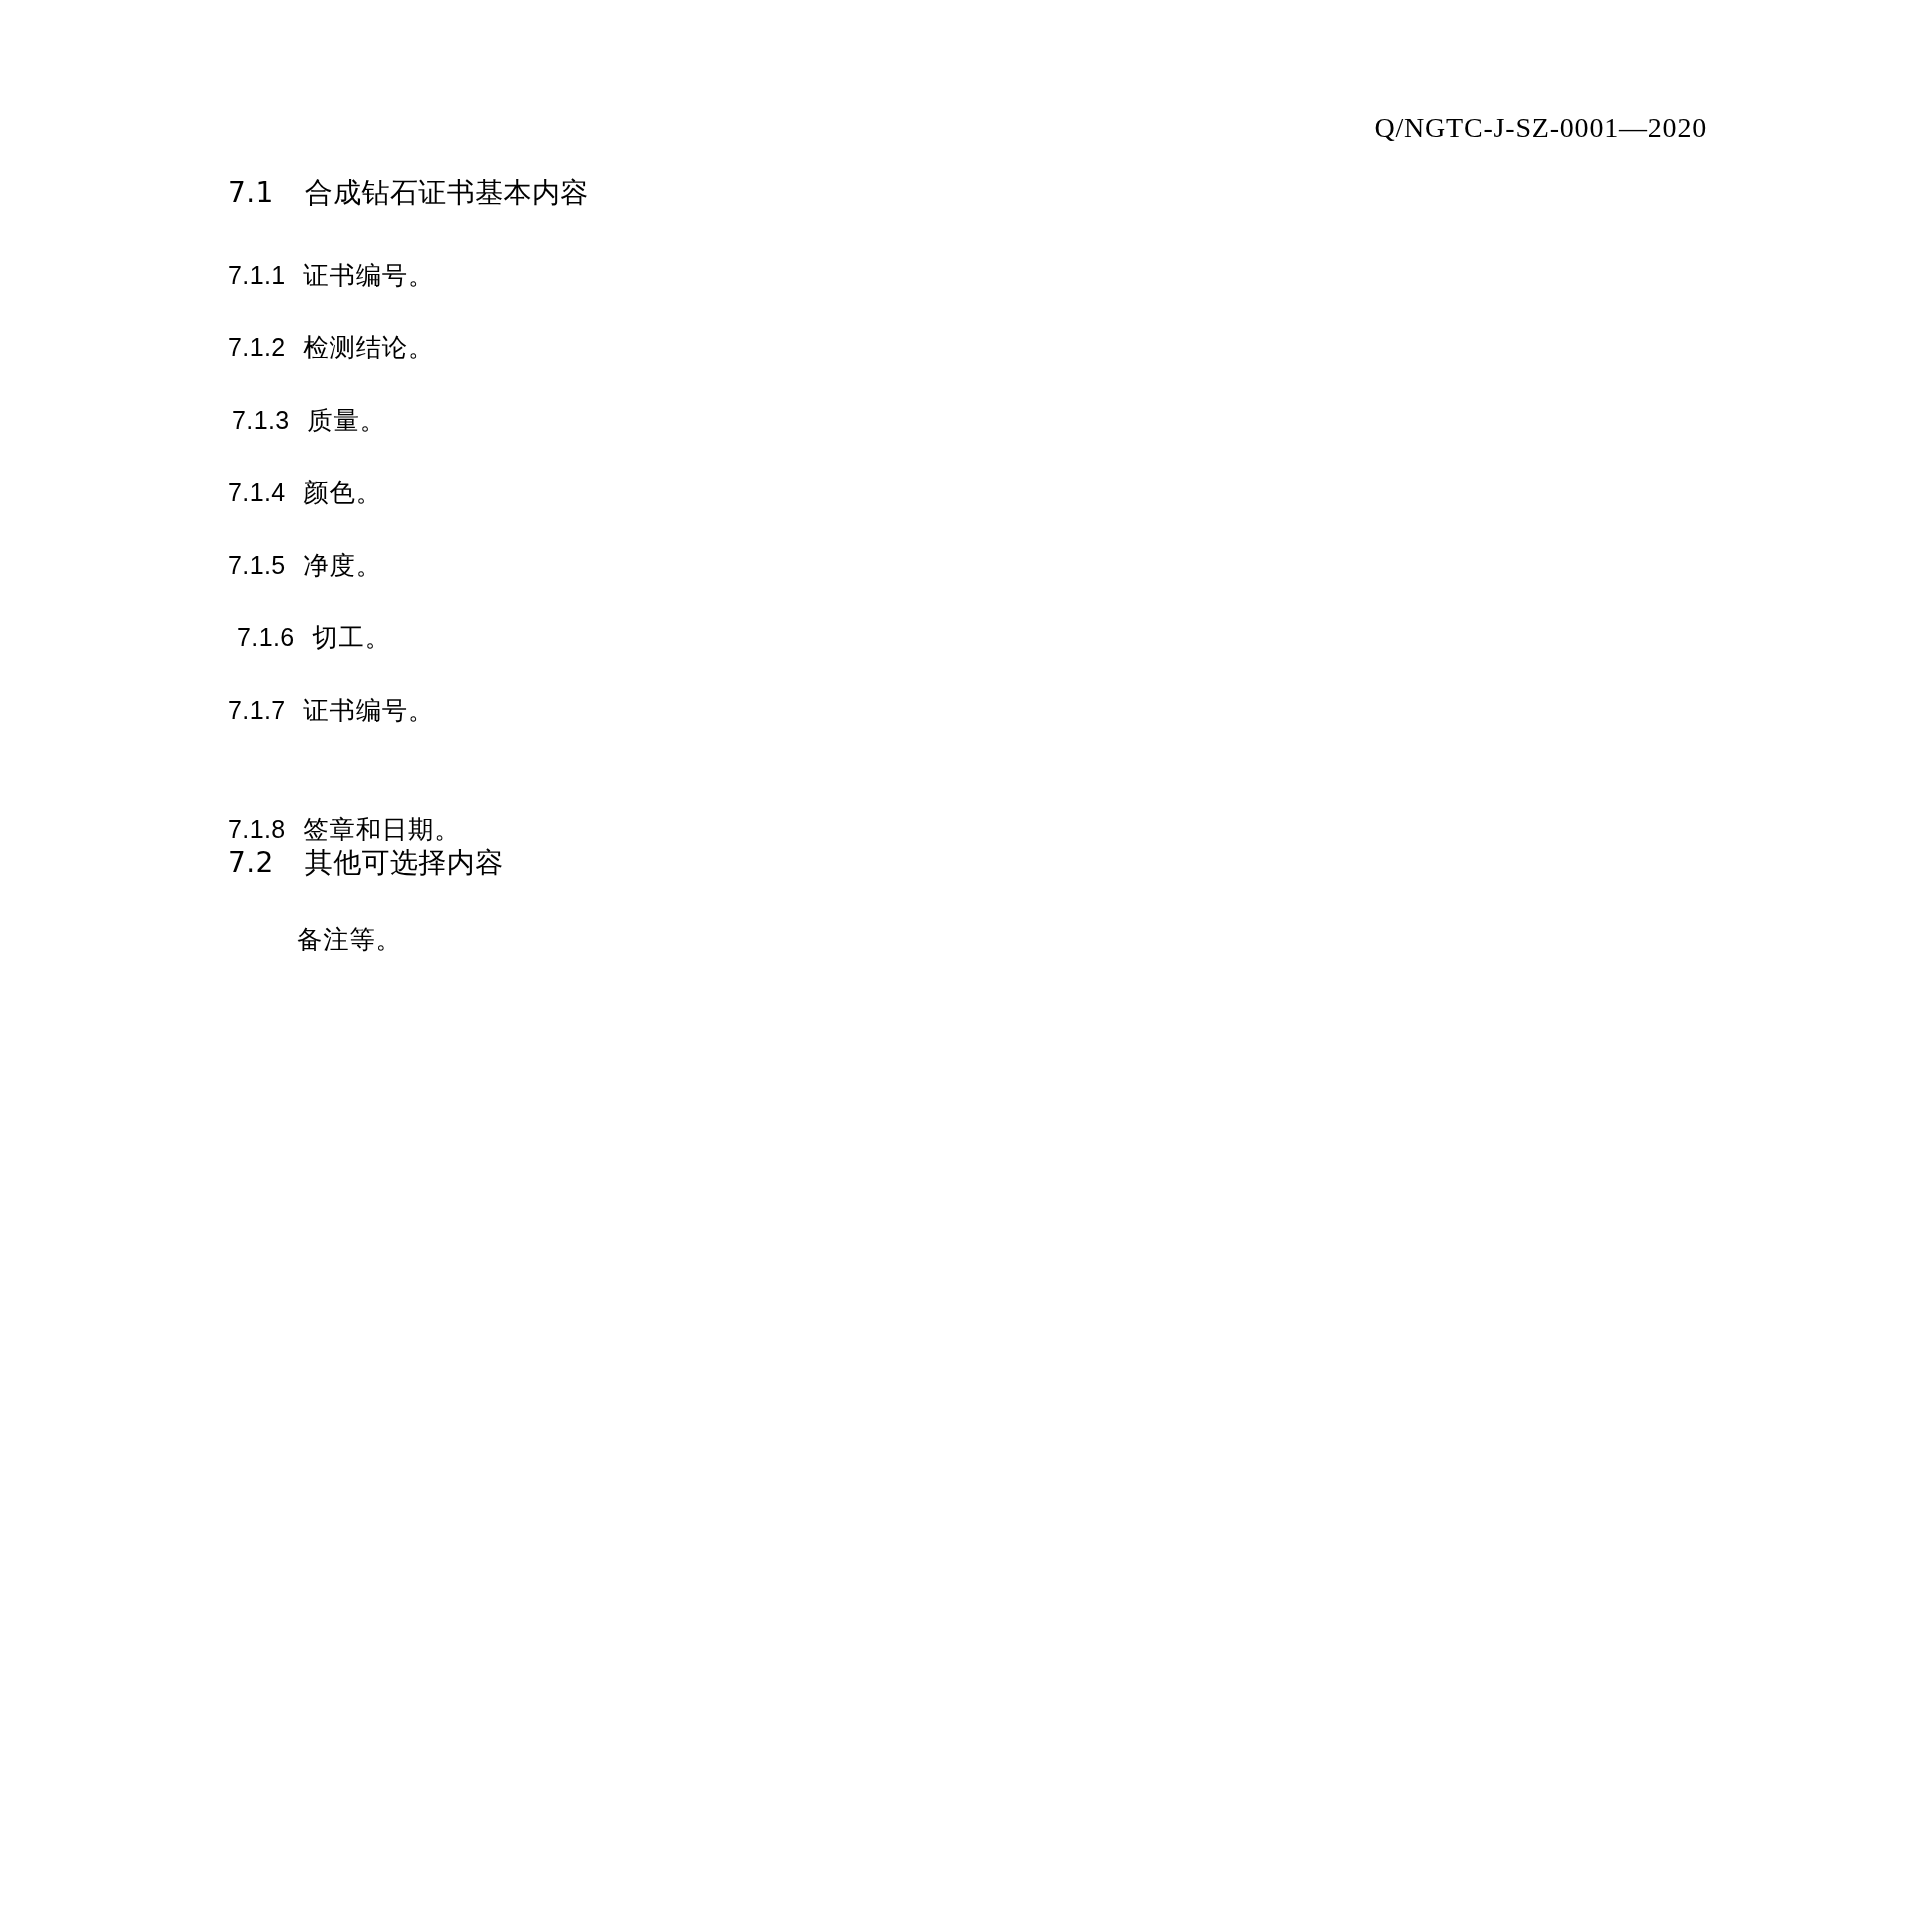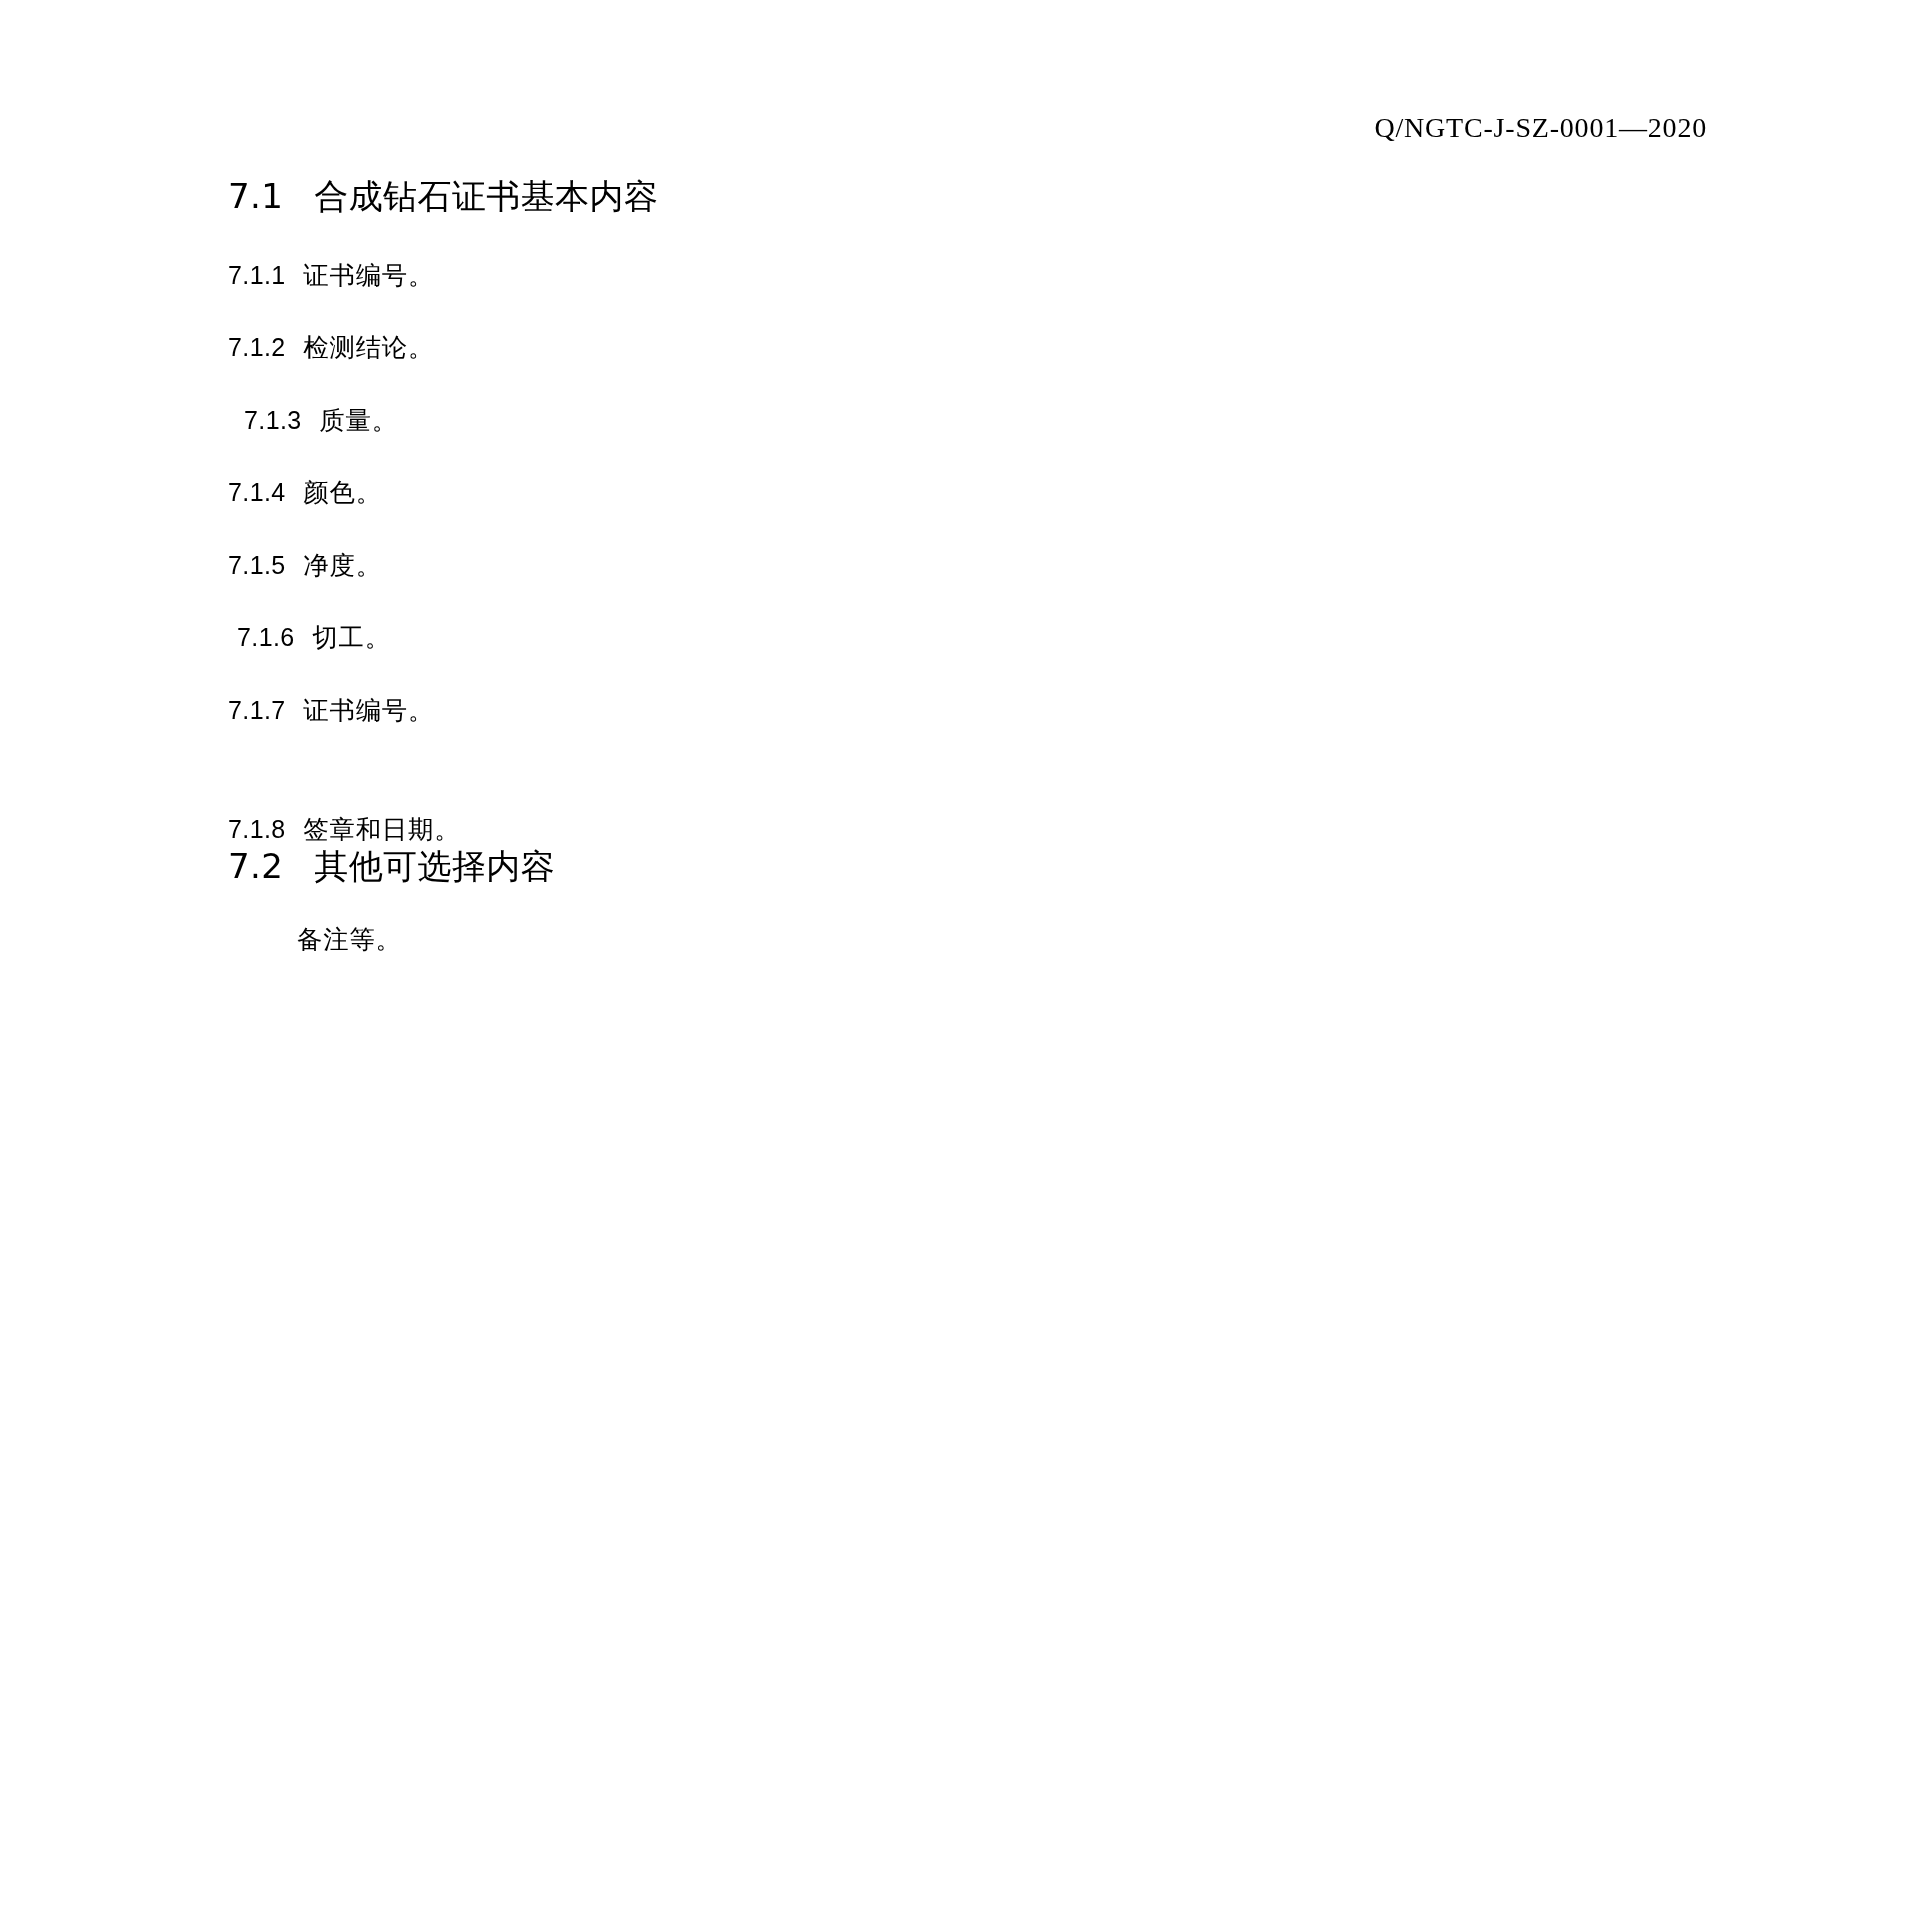--- a/index.html
+++ b/index.html
@@ -33,21 +33,21 @@
     white-space: nowrap;
   }
   .content {
     position: absolute;
     left: 228px;
     top: 177px;
     width: 1464px;
   }
   .h2 {
     font-family: "DejaVu Sans", sans-serif;
-    font-size: 34px;
+    font-size: 28px;
     font-weight: 500;
     color: #000000;
     margin: 0 0 0 0;
     padding: 0;
     line-height: 1.15;
     white-space: nowrap;
   }
   .h2 .num {
     font-family: "DejaVu Sans", sans-serif;
     letter-spacing: 0.4px;
@@ -77,21 +77,21 @@
     font-family: "DejaVu Sans", sans-serif;
     letter-spacing: 0.4px;
   }
   .cn-serif {
     font-family: "Liberation Serif", serif;
     letter-spacing: 0.8px;
   }
   .row-sec1 { position: absolute; left: 0;   top: 0; }
   .row-1    { position: absolute; left: 0;   top: 84px; }
   .row-2    { position: absolute; left: 0;   top: 156px; }
-  .row-3    { position: absolute; left: 16px;   top: 229px; }
+  .row-3    { position: absolute; left: 4px;   top: 229px; }
   .row-4    { position: absolute; left: 0;   top: 301px; }
   .row-5    { position: absolute; left: 0;   top: 374px; }
   .row-6    { position: absolute; left: 0;   top: 446px; margin-left: 9px; }
   .row-7    { position: absolute; left: 0;   top: 519px; }
   .row-8    { position: absolute; left: 0;   top: 591px; margin-top: 47px; }
   .row-sec2 { position: absolute; left: 0;   top: 670px; }
   .row-note { position: absolute; left: 69px; top: 748px; }
 </style>
 </head>
 <body>

